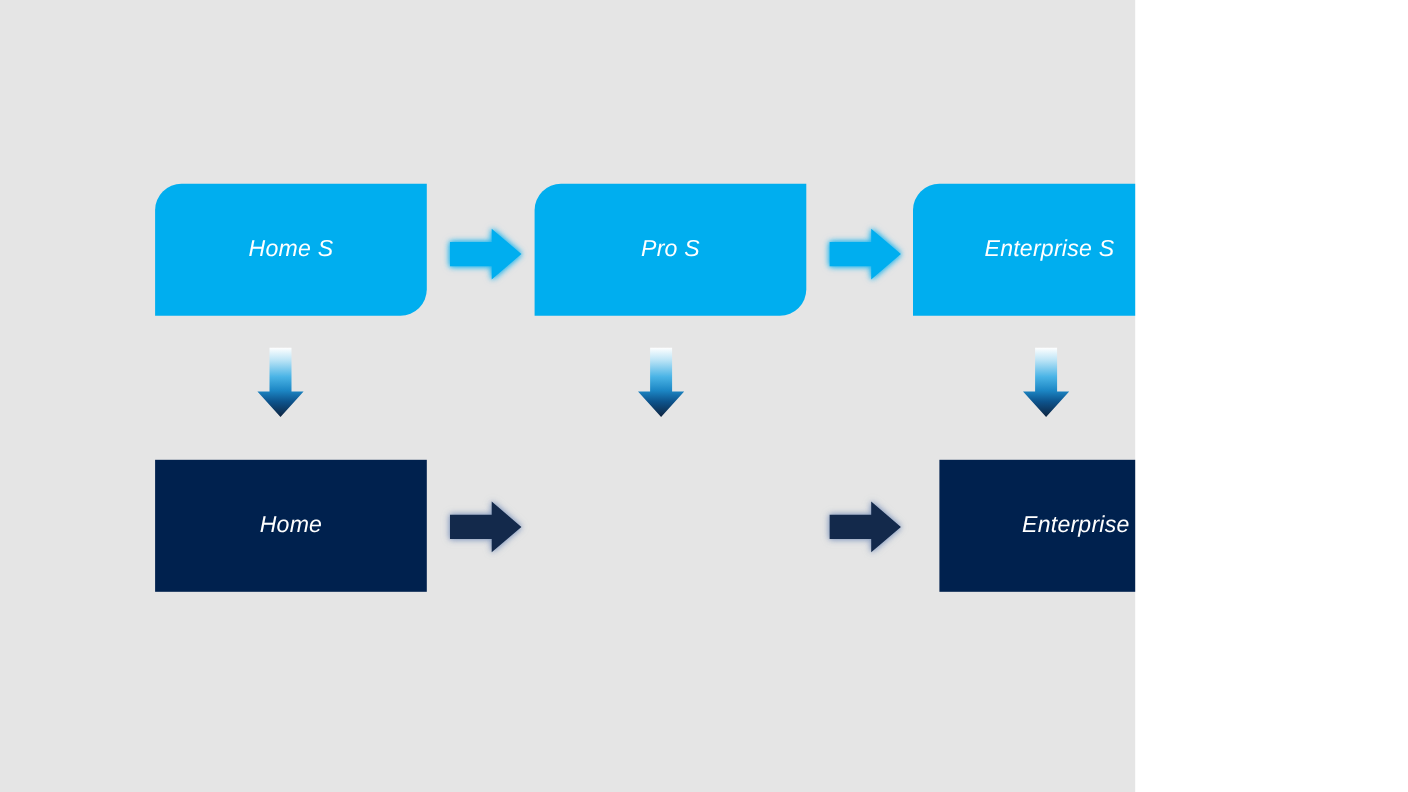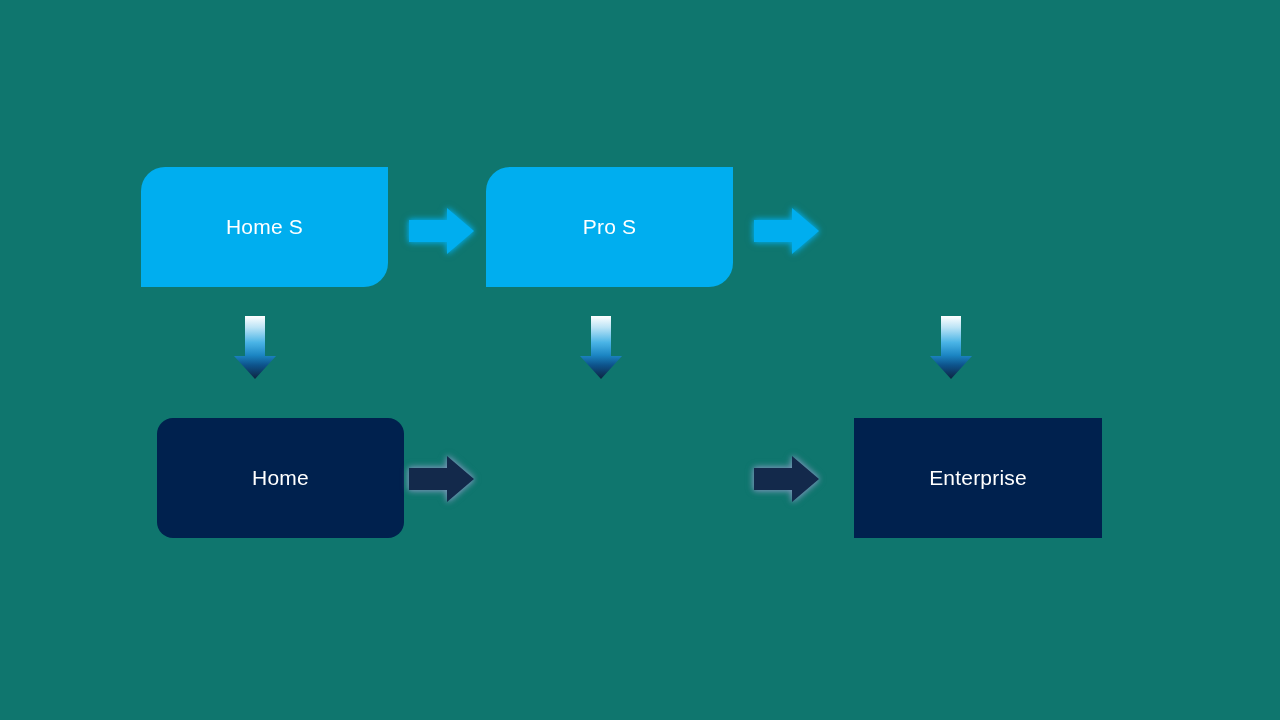--- a/index.html
+++ b/index.html
@@ -1,21 +1,22 @@
 <!DOCTYPE html>
 <html><head>
 <meta charset="utf-8">
 <style>
   html,body{margin:0;padding:0;background:#ffffff;}
   #canvas{
     position:relative;
-    width:1280px;height:720px;
-    background:#0f766e;
+    width:1032px;height:720px;
+    background:#e5e5e5;
     overflow:hidden;
     font-family:"Liberation Sans","DejaVu Sans",sans-serif;
+    font-style:italic;
   }
   .box{
     position:absolute;
     width:247px;height:120px;
     display:flex;align-items:center;justify-content:center;
     color:#ffffff;
     font-size:21px;
     font-weight:400;
     letter-spacing:0.2px;
   }
@@ -63,40 +64,43 @@
   <div class="box box-light" style="left:486px;top:167px;">
     <span class="label">Pro S</span>
   </div>
 
   <div class="arrow arrow-light" style="left:754px;top:206px;">
     <svg width="66" height="50" viewBox="0 0 66 50">
       <polygon points="0,14 38,14 38,2 65,25 38,48 38,36 0,36" fill="#00AEEF"></polygon>
     </svg>
   </div>
 
+  <div class="box box-light" style="left:830px;top:167px;width:248px;">
+    <span class="label">Enterprise S</span>
+  </div>
 
   <div class="arrow" style="left:233px;top:316px;">
     <svg width="44" height="64" viewBox="0 0 44 64">
       <polygon points="12,0 32,0 32,40 43,40 22,63 1,40 12,40" fill="url(#downGrad)"></polygon>
     </svg>
   </div>
 
   <div class="arrow" style="left:579px;top:316px;">
     <svg width="44" height="64" viewBox="0 0 44 64">
       <polygon points="12,0 32,0 32,40 43,40 22,63 1,40 12,40" fill="url(#downGrad)"></polygon>
     </svg>
   </div>
 
   <div class="arrow" style="left:929px;top:316px;">
     <svg width="44" height="64" viewBox="0 0 44 64">
       <polygon points="12,0 32,0 32,40 43,40 22,63 1,40 12,40" fill="url(#downGrad)"></polygon>
     </svg>
   </div>
 
-  <div class="box box-dark" style="left:157px;top:418px;border-radius:16px;">
+  <div class="box box-dark" style="left:141px;top:418px;">
     <span class="label">Home</span>
   </div>
 
   <div class="arrow arrow-dark" style="left:409px;top:454px;">
     <svg width="66" height="50" viewBox="0 0 66 50">
       <polygon points="0,14 38,14 38,2 65,25 38,48 38,36 0,36" fill="#13294B"></polygon>
     </svg>
   </div>
 
 

